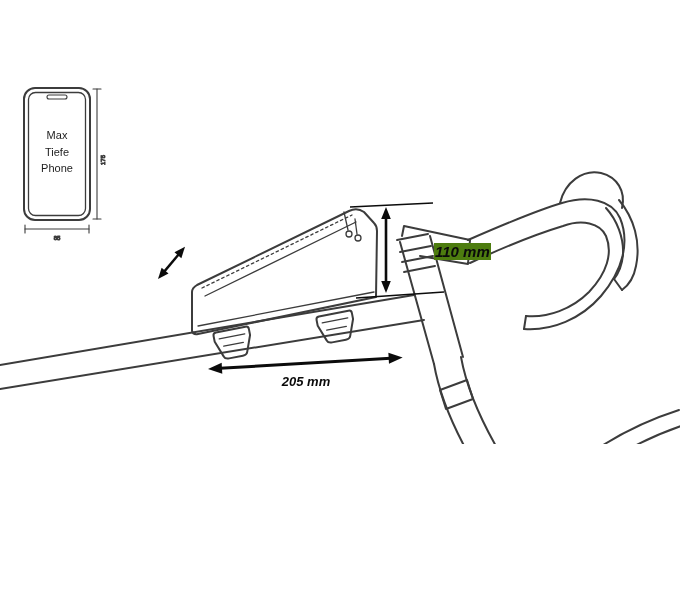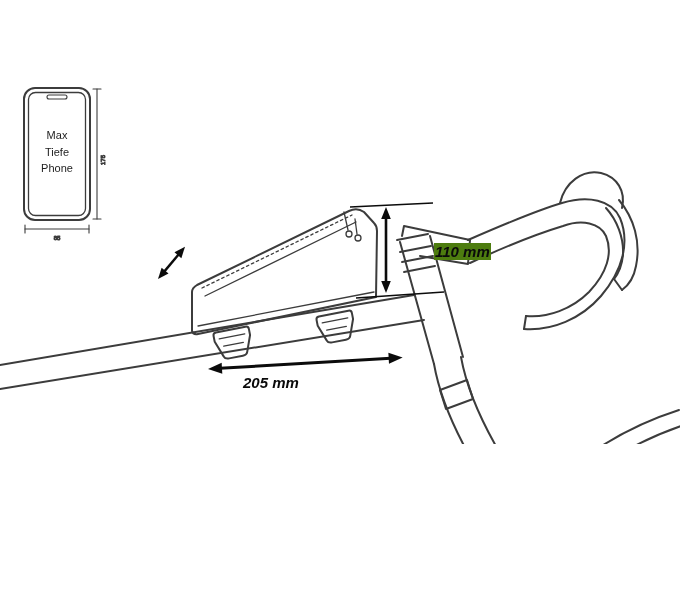--- a/index.html
+++ b/index.html
@@ -20,22 +20,22 @@
   }
   .depth-label{
     left:96px;top:236px;width:66px;text-align:center;
     font-style:italic;font-weight:bold;font-size:13px;line-height:1.25;
   }
   .h-label{
     left:390px;top:243px;font-style:italic;font-weight:bold;font-size:15px;
     background:#4d7c0f;padding:0 1px;margin-left:44px;
   }
   .l-label{
-    left:243px;top:374px;width:126px;text-align:left;
-    font-style:italic;font-weight:bold;font-size:15px;
+    left:243px;top:374px;width:126px;text-align:center;
+    font-style:italic;font-weight:bold;font-size:13px;
   }
 </style>
 </head>
 <body>
 
 <div class="stage">
 
   <svg width="680" height="600" viewBox="0 0 680 600">
 
     <g class="art" stroke-width="2">

